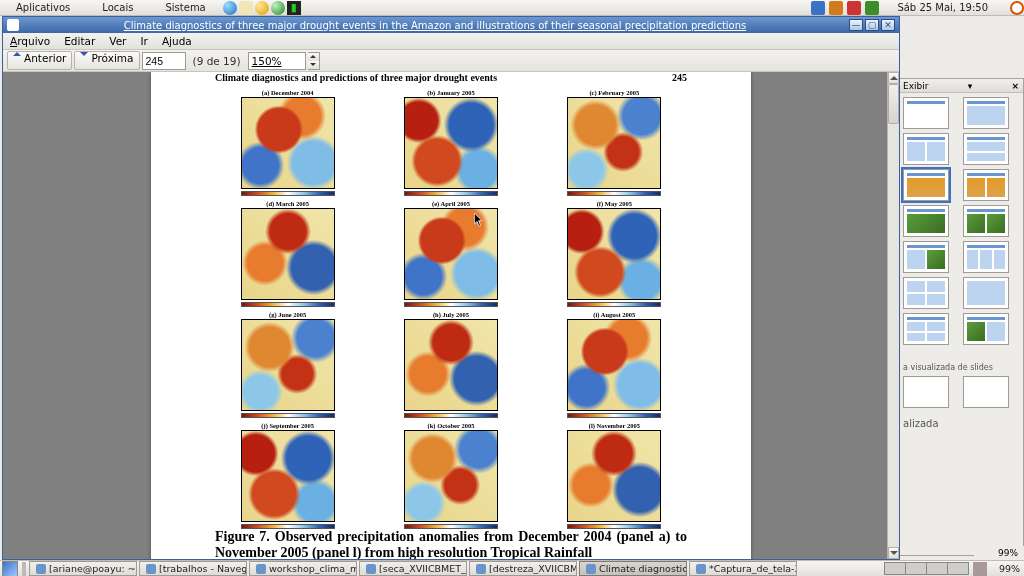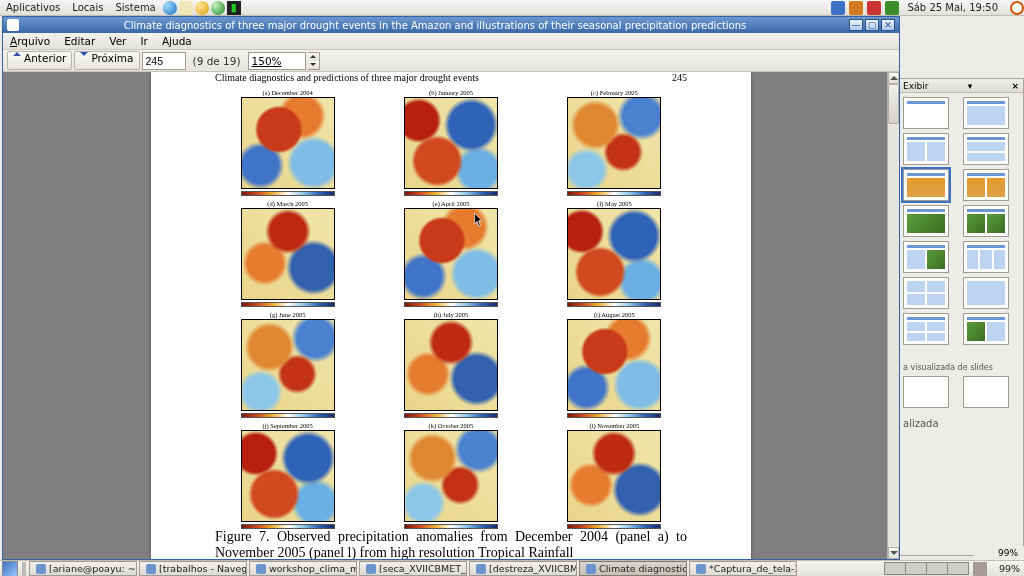--- a/index.html
+++ b/index.html
@@ -14,21 +14,21 @@
 
   
   .gnome-panel, .gnome-taskbar {
     position: absolute; left: 0; right: 0; height: 16px;
     background: linear-gradient(#f7f6f5, #e2e0dc);
     border-bottom: 1px solid #c0bcb5;
     display: flex; align-items: center;
     font-size: 10px; color: #222; z-index: 100;
   }
   .gnome-panel { top: 0; }
-  .panel-item { padding: 0 6px; cursor: default; }
+  .panel-item { padding: 0 16px; cursor: default; }
   .panel-icon {
     width: 14px; height: 14px; margin: 0 1px;
     display: inline-flex; align-items: center; justify-content: center;
     font-size: 11px;
   }
   .panel-icon.globe { background: radial-gradient(circle at 30% 30%, #9fdcff, #1a6fbf); border-radius: 50%; }
   .panel-icon.help  { background: radial-gradient(circle at 30% 30%, #ffe6a0, #e0a000); border-radius: 50%; }
   .panel-icon.term  { background: #222; color: #2c2; }
   .panel-spacer { flex: 1; }
   .tray-icon { width: 14px; height: 14px; margin: 0 2px; border-radius: 2px; }
@@ -72,21 +72,21 @@
     display:flex; flex-direction:column;
     border:1px solid #3760a0;
     background:#fff;
     z-index: 20;
   }
   .titlebar {
     height: 16px; background: linear-gradient(#6d97cf,#3a69a8);
     color:#fff; display:flex; align-items:center;
     font-size: 10px; padding:0 4px;
   }
-  .titlebar .title { flex:1; text-align:center; overflow:hidden; white-space:nowrap; }
+  .titlebar .title { flex:1; text-align:center; overflow:hidden; white-space:nowrap;text-decoration:underline; }
   .winbtn {
     width:14px; height:12px; margin-left:2px;
     background:linear-gradient(#eef4fc,#b0c7e6);
     border:1px solid #2a4f84; color:#2a4f84;
     display:flex; align-items:center; justify-content:center;
     font-size:9px; line-height:1;
   }
   .menubar {
     height:17px; background:linear-gradient(#f4f2ef,#e3e1dc);
     border-bottom:1px solid #c9c5bd;
@@ -181,21 +181,21 @@
      radial-gradient(circle at 25% 60%, #e77b2e 0 20%, transparent 26%),
      radial-gradient(circle at 78% 65%, #3261b0 0 24%, transparent 30%),
      linear-gradient(45deg,#e9d58a,#f0e5aa);}
 
   .colorbar {
     width:94px; height:5px; margin-top:2px;
     background:linear-gradient(to right,#7a1507,#d14a1f,#f0b030,#ffffff,#8ec8ea,#2f63b8,#142a6a);
     border:0.5px solid #555;
   }
   .fig-cap { font-size:14px; text-align:justify; }
-  .wrapf { flex:1; display:flex; justify-content:center; }
+  .wrapf { flex:1; display:flex; justify-content:center;font-weight:bold; }
 
   
   .impress {
     position:absolute; top:78px; right:0; width:126px; height:478px;
     background:#edece8; border:1px solid #a7a39a;
     z-index:10;
     display:flex; flex-direction:column;
   }
   .impress-head {
     height:14px; font-size:9px; padding:0 4px;

